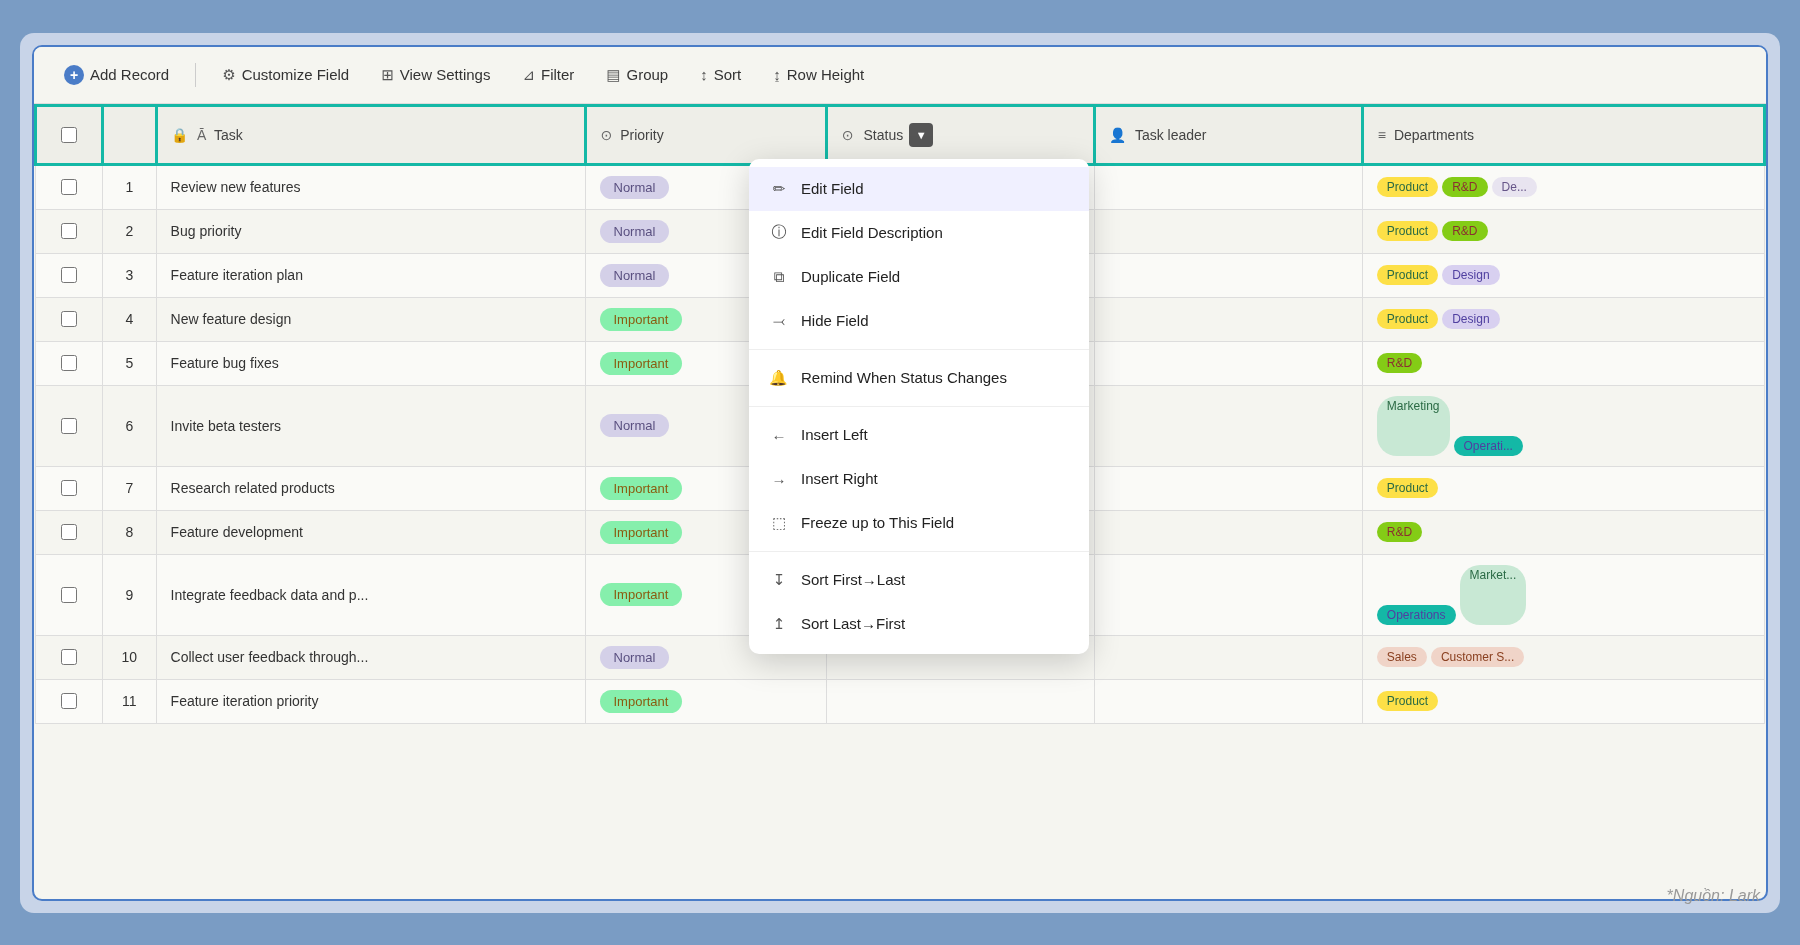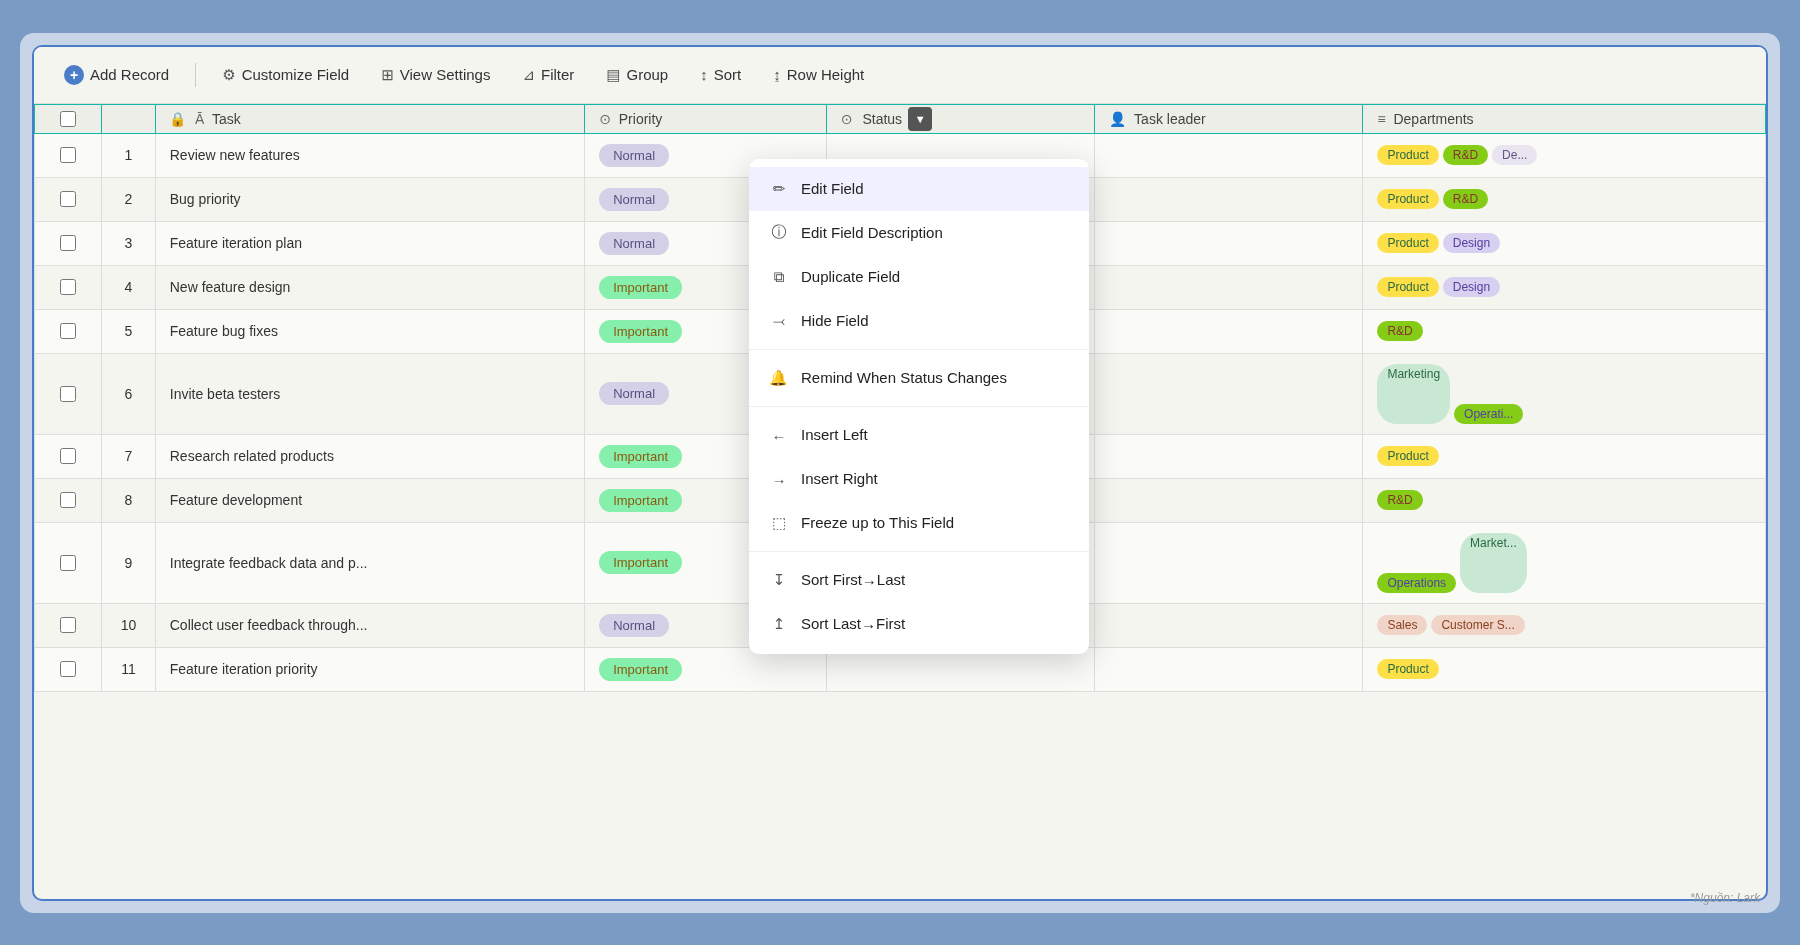--- a/index.html
+++ b/index.html
@@ -81,22 +81,22 @@
     }
     .table {
       width: 100%;
       border-collapse: collapse;
       table-layout: fixed;
     }
     .table thead tr {
       background: #eeeee8;
     }
     .table th {
-      border: 1px solid #14b8a6;
-      padding: 2px 14px;
+      border: 3px solid #14b8a6;
+      padding: 16px 14px;
       text-align: left;
       font-weight: 500;
       font-size: 14px;
       color: #444;
       white-space: nowrap;
       overflow: hidden;
     }
     .table td {
       border: 1px solid #ddd;
       padding: 10px 14px;
@@ -144,21 +144,21 @@
       padding: 3px 10px;
       border-radius: 20px;
       font-size: 12px;
       font-weight: 500;
       white-space: nowrap;
     }
     .tag-product { background: #fde047; color: #2a6a44; }
     .tag-rnd { background: #84cc16; color: #8a3030; }
     .tag-design { background: #d8d0f0; color: #5040a0; }
     .tag-marketing { background: #c8e8d4; color: #2a6a44; }
-    .tag-operations { background: #84cc16; color: #5040a0; margin-top: 40px; }
+    .tag-operations { background: #14b8a6; color: #5040a0; margin-top: 40px; }
     .tag-sales { background: #f0d4c8; color: #8a4020; }
     .tag-customer { background: #f0d4c8; color: #8a4020; }
     .tag-more { background: #e8e4f0; color: #665588; }
     
     .row-num { color: #999; font-size: 13px; text-align: center; padding: 10px 6px; }
     
     .th-checkbox { display: flex; align-items: center; justify-content: center; }
     input[type="checkbox"] { width: 16px; height: 16px; cursor: pointer; }
     
     .context-menu {
@@ -194,21 +194,21 @@
     .menu-divider {
       height: 1px;
       background: #eee;
       margin: 6px 0;
     }
     .watermark {
       position: absolute;
       bottom: 8px;
       right: 20px;
       color: #999;
-      font-size: 12px;
+      font-size: 16px;
       font-style: italic;
     }
     
     .th-icon { margin-right: 4px; color: #666; }
     .toolbar-icon { color: #555; }
   </style>
 </head>
 <body>
 
 <div class="outer-wrapper">

